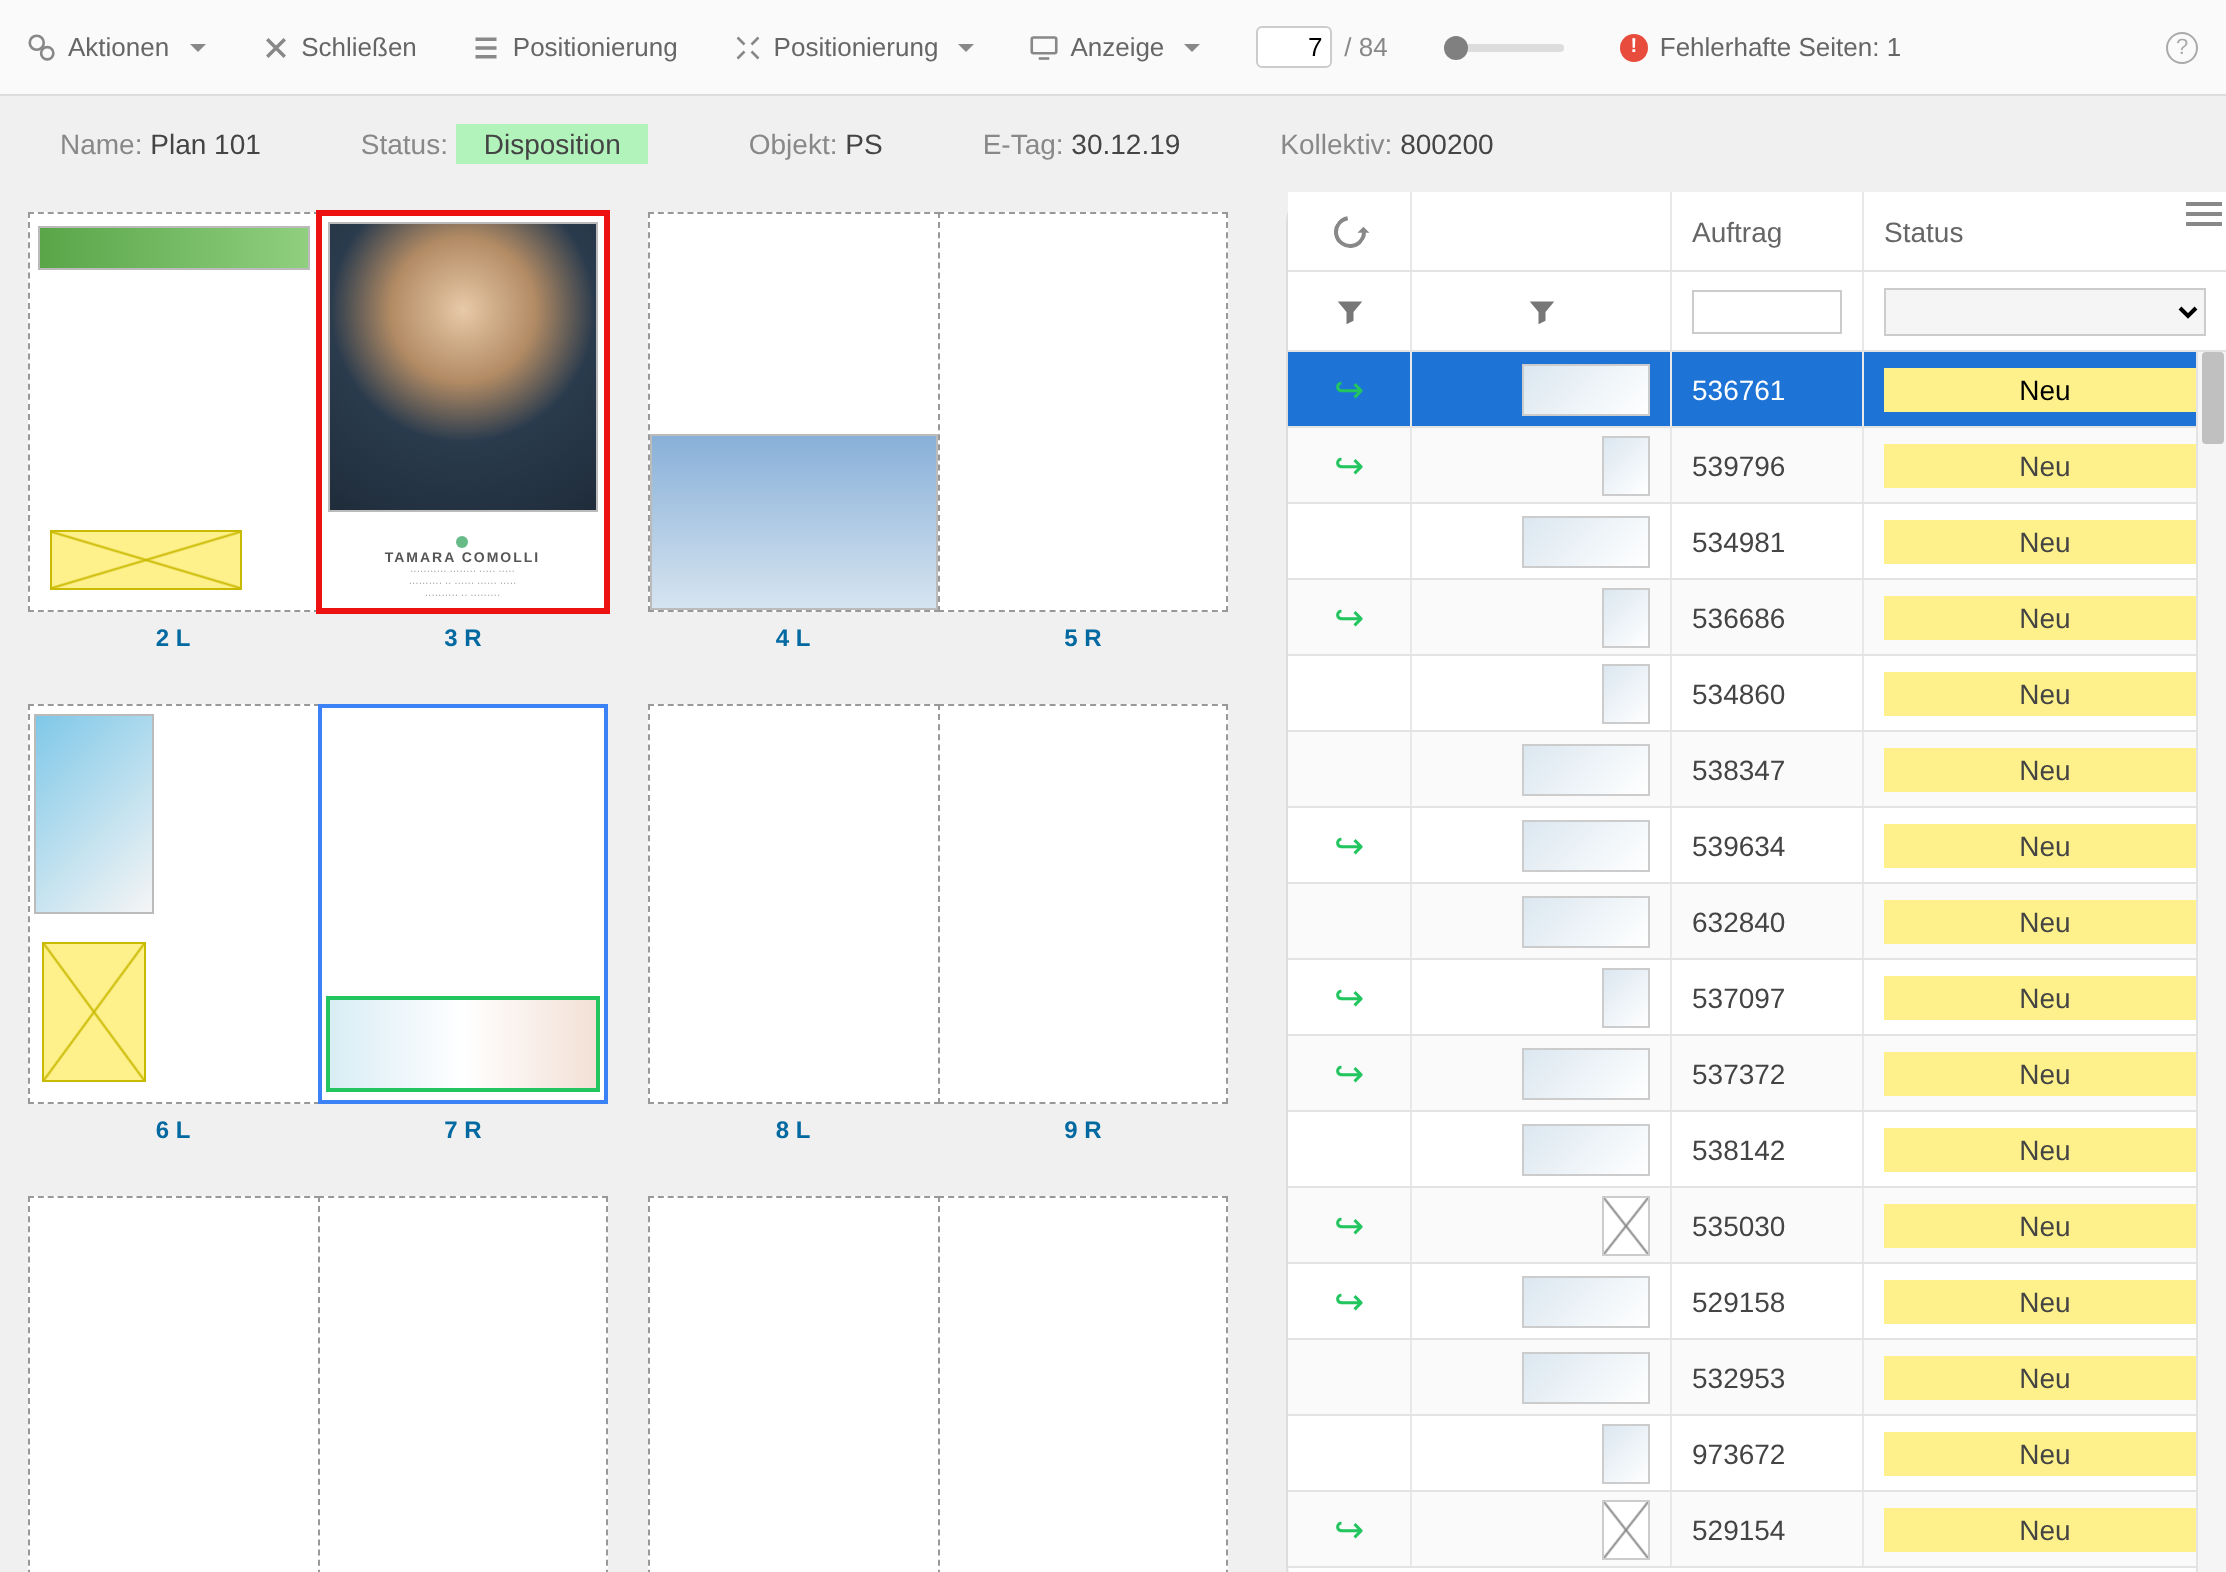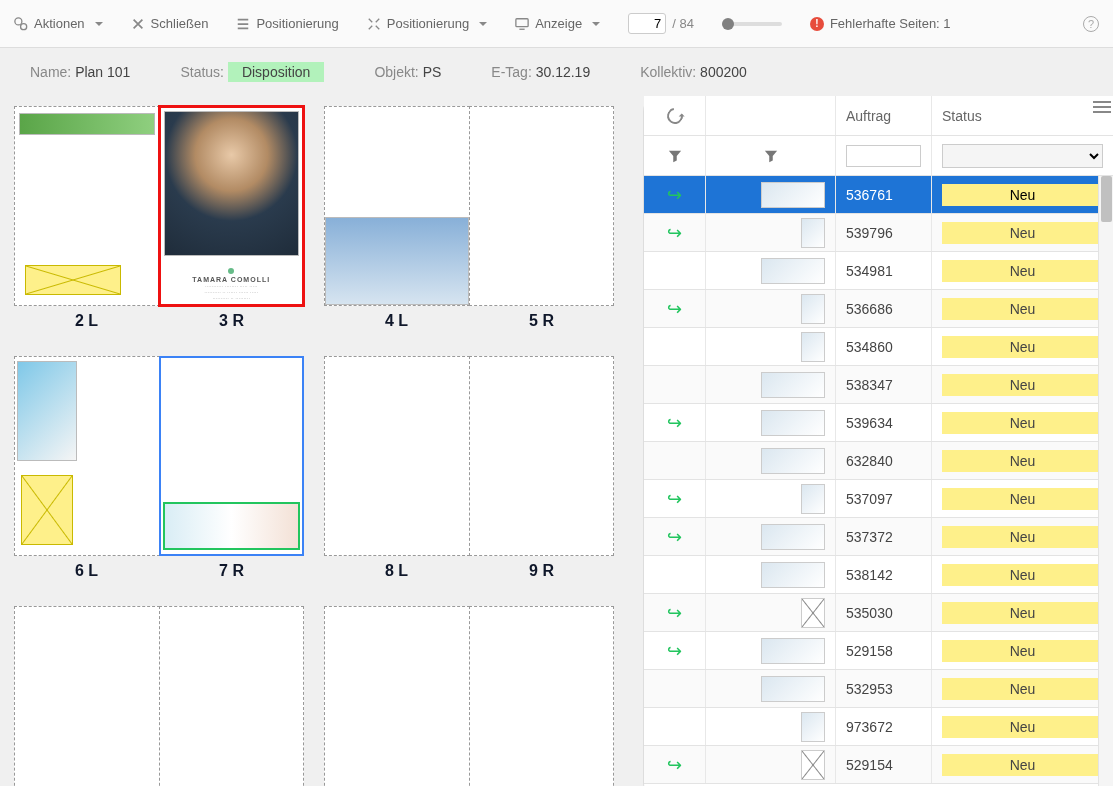--- a/index.html
+++ b/index.html
@@ -48,21 +48,21 @@
   .xbox {
     position:absolute; border:1px solid #c9b900; background:#fef08a;
   }
   .xbox::before, .xbox::after {
     content:""; position:absolute; left:0; top:0; width:100%; height:100%;
   }
   .xbox::before { background:linear-gradient(to top right, transparent calc(50% - 1px), #c9b900, transparent calc(50% + 1px)); }
   .xbox::after  { background:linear-gradient(to top left,  transparent calc(50% - 1px), #c9b900, transparent calc(50% + 1px)); }
   .ad-img { position:absolute; background:linear-gradient(135deg,#c8d7e5,#e8eef4); border:1px solid #bbb; }
   .ad-green { outline:2px solid #22c55e; outline-offset:-1px; }
-  .page-labels { display:flex; margin-top:6px; font-size:16px; color:#0f172a; font-weight:600;justify-content:flex-end; }
+  .page-labels { display:flex; margin-top:6px; font-size:12px; color:#0369a1; font-weight:600;justify-content:flex-end; }
   .page-labels > div { flex:1; text-align:center; }
 
   
   .photo-woman { background:radial-gradient(circle at 50% 30%, #e8c9a8 0%, #b28b64 30%, #2a3b4d 55%, #1f2c3a 100%); }
   .photo-snow  { background:linear-gradient(#88b0d8,#d6e4f0); }
   .photo-mag   { background:linear-gradient(135deg,#7fc8e8,#f5f5f5); }
   .photo-bottle{ background:linear-gradient(90deg,#d9edf5,#ffffff,#f3e1d6); }
   .banner-green{ background:linear-gradient(90deg,#5aa548,#8fcf7f); }
   .tamara { position:absolute; bottom:4px; left:0; right:0; text-align:center; font-size:7px; color:#555; }
   .tamara .dot { width:6px; height:6px; background:#6b8; border-radius:50%; margin:2px auto; }

